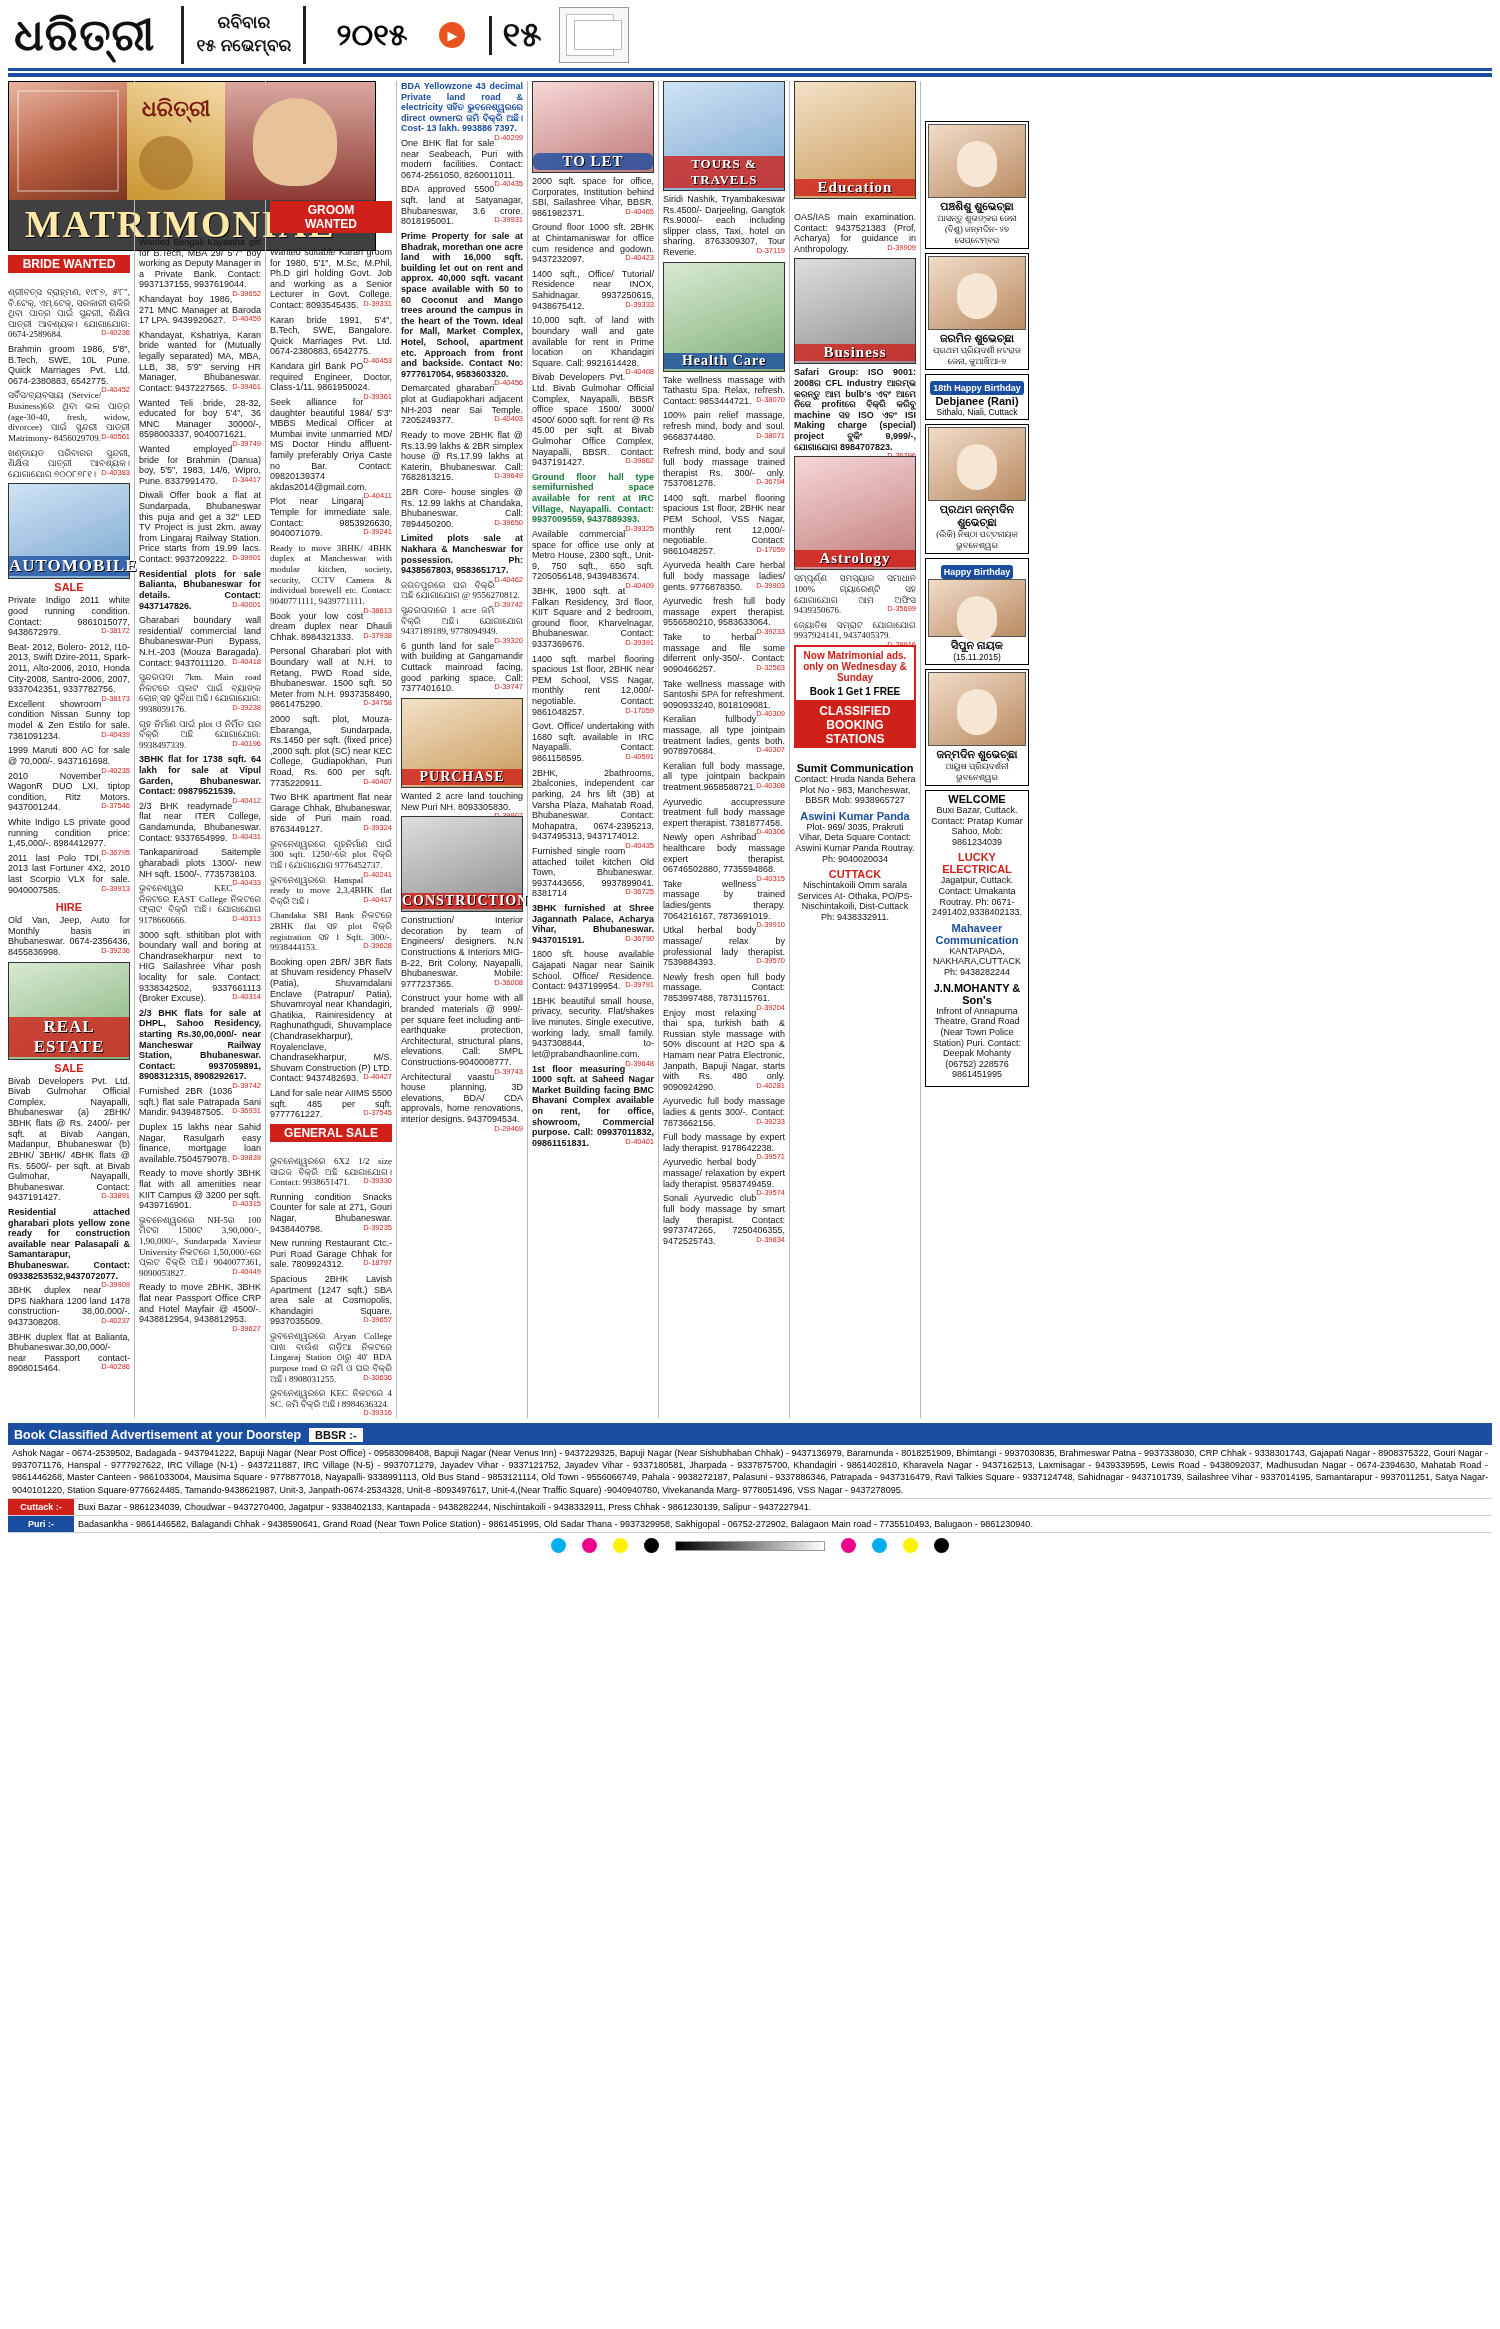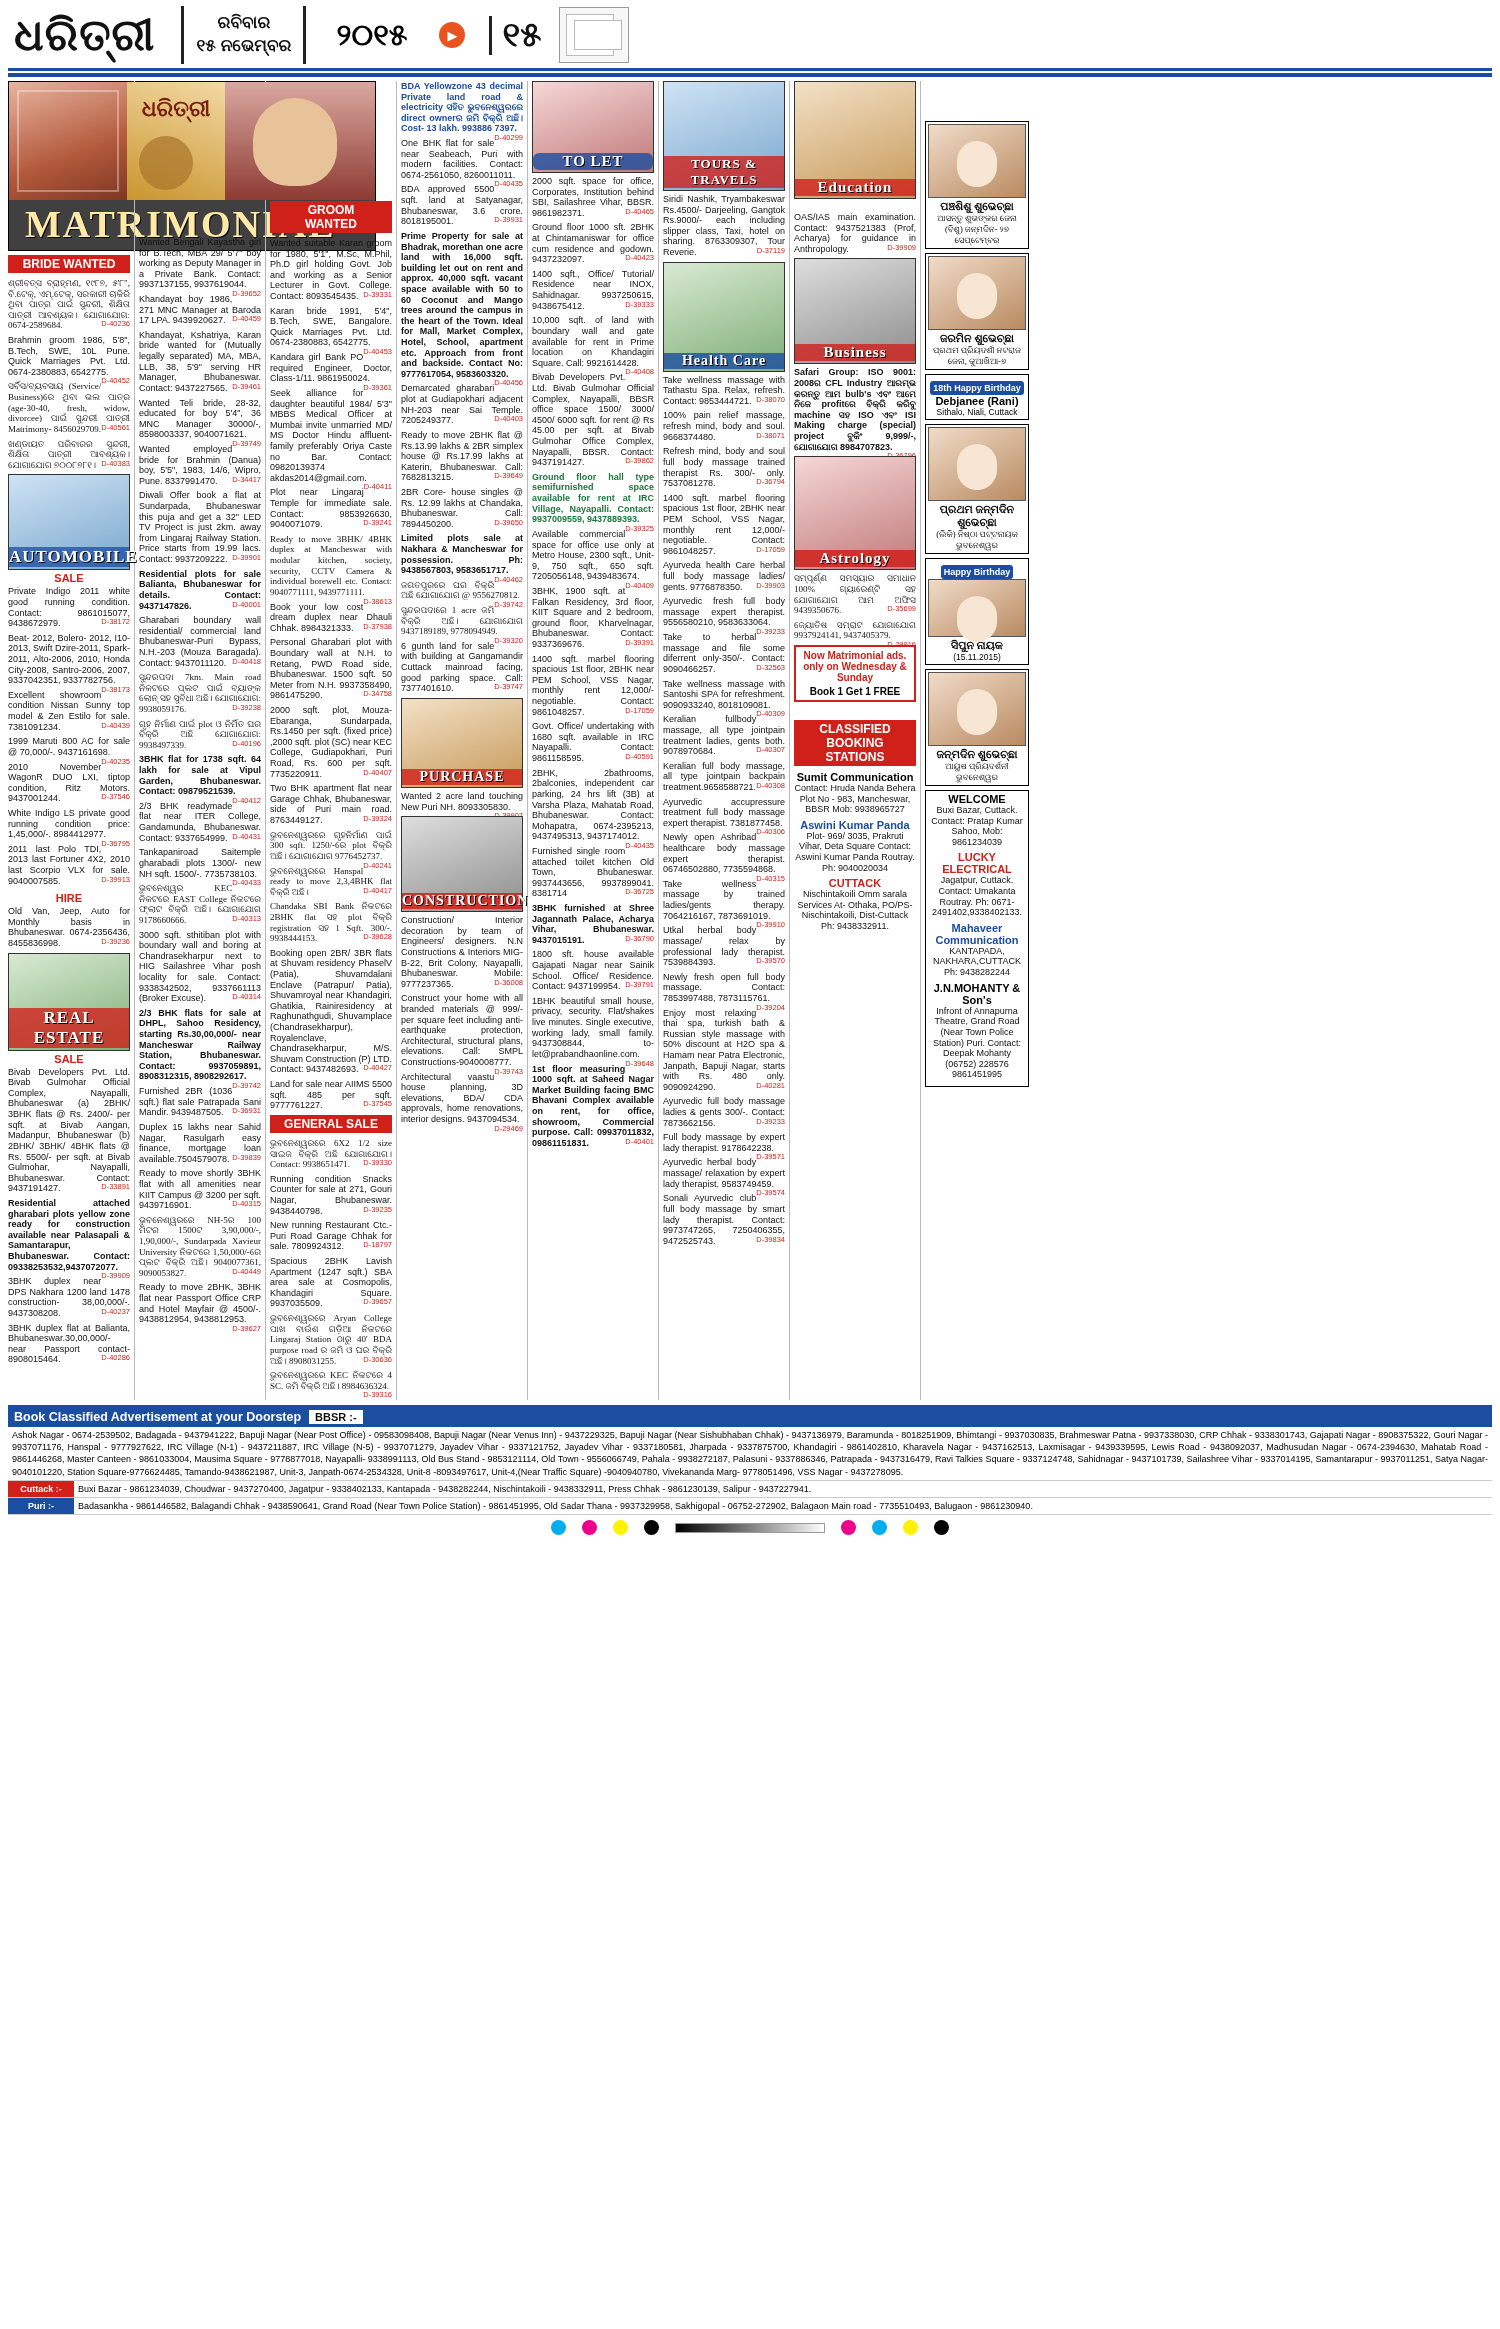--- a/index.html
+++ b/index.html
@@ -51,21 +51,21 @@
 
   .blk { border:1px solid #000; margin-bottom:4px; padding:2px 3px; }
 
   .ad { font-size:9px; line-height:1.18; text-align:justify; margin-bottom:4px; color:#111; }
   .ad b { font-weight:bold; }
   .code { color:#d0201a; font-size:7.5px; float:right; }
   .odia { font-family:"Liberation Serif", serif; }
 
   .hdr {
     text-align:center; font-weight:bold; color:#fff; background:#d0201a;
-    font-size:12px; padding:2px 12px; margin:0 0 5px;
+    font-size:12px; padding:2px 12px; margin:0 0 14px;
   }
 
   
   .matri-banner { border:1px solid #000; margin-bottom:4px; overflow:hidden; }
   .matri-top { display:flex; height:118px; }
   .mt-img1 { flex:0 0 118px; background:linear-gradient(160deg,#e8b4a0,#b35a3c 60%,#7d3622); position:relative; }
   .mt-img1:after{content:"";position:absolute;inset:8px;border:2px solid rgba(255,255,255,.35);}
   .mt-img2 { flex:1; background:linear-gradient(200deg,#f3d9a4,#c9962f); position:relative; }
   .mt-img2 .lg { position:absolute; left:50%; top:14px; transform:translateX(-50%); font-family:"Liberation Serif",serif; font-size:22px; font-weight:bold; color:#7a1d12; }
   .mt-img2:after{content:"";position:absolute;left:12px;bottom:10px;width:54px;height:54px;border-radius:50%;background:#a8742a;opacity:.7;}
@@ -96,21 +96,21 @@
   .babyphoto:after{content:"";position:absolute;left:50%;top:16px;transform:translateX(-50%);width:40px;height:46px;border-radius:20px;background:#f7e6d4;}
   .baby-name { font-weight:bold; font-size:11px; }
   .baby-sub { font-size:8.5px; }
   .hb-badge { background:#1b4ea0; color:#fff; font-size:9px; font-weight:bold; border-radius:3px; padding:2px 3px; display:inline-block; }
   .center { text-align:center; }
   .bold { font-weight:bold; }
   .red { color:#d0201a; }
   .blue { color:#1b4ea0; }
   .green { color:#1a7a3c; }
 
-  .boxed-promo { border:2px solid #d0201a; padding:3px; text-align:center; margin-bottom:18px; }
+  .boxed-promo { border:2px solid #d0201a; padding:3px; text-align:center; margin-bottom:0; }
 
   
   .footer { margin-top:5px; border-top:2px solid #1b4ea0; }
   .foot-title {
     background:#1b4ea0; color:#fff; font-weight:bold; font-size:12.5px; padding:3px 6px;
     display:flex; align-items:center; gap:8px;
   }
   .foot-chip { background:#fff; color:#111; padding:1px 6px; font-size:11px; font-weight:bold; }
   .foot-row { display:flex; font-size:9px; line-height:1.35; border-bottom:1px solid #ccc; }
   .foot-key { flex:0 0 66px; background:#d0201a; color:#fff; font-weight:bold; text-align:center; padding:2px; }

